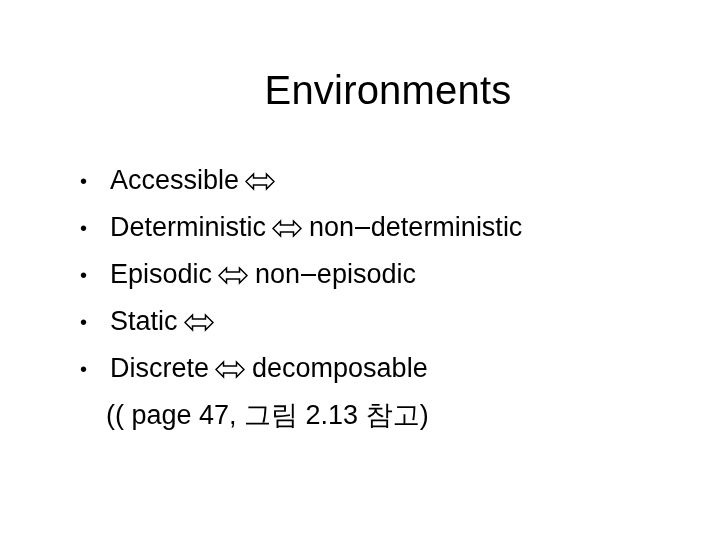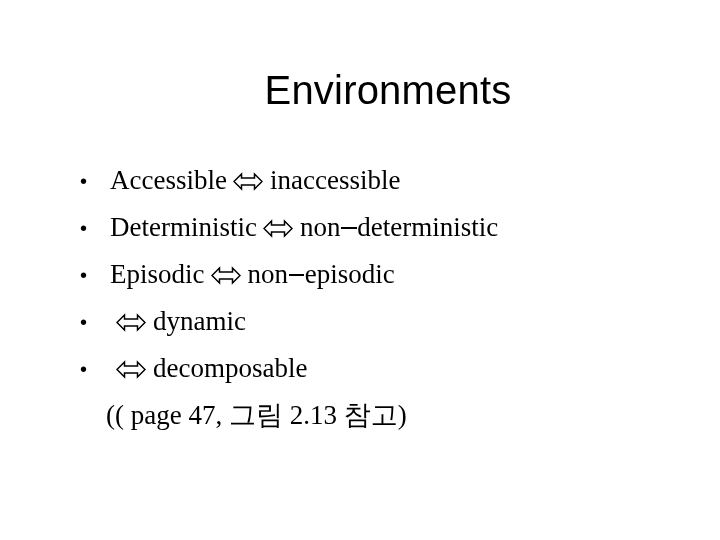--- a/index.html
+++ b/index.html
@@ -100,21 +100,20 @@
     flex: 0 0 auto;
   }
   .arrow-glyph svg {
     display: block;
     width: 30px;
     height: 19px;
   }
 
   .txt {
     display: inline-block;
-    font-family: Liberation Serif, serif;
   }
 
   
   .wdash {
     display: inline-block;
     width: 0.62em;
     position: relative;
   }
   .wdash::before {
     content: "";
@@ -136,21 +135,20 @@
 
     <div class="line">
       <span class="bullet-mark">•</span>
       <span class="line-text">
         <span class="txt">Accessible</span>
         <span class="arrow-glyph">
           <svg viewBox="0 0 60 38" xmlns="http://www.w3.org/2000/svg">
             <path d="M2 19 L17 4 L17 12 L43 12 L43 4 L58 19 L43 34 L43 26 L17 26 L17 34 Z" fill="#ffffff" stroke="#000000" stroke-width="3" stroke-linejoin="miter"></path>
           </svg>
         </span>
-        <span class="txt">inaccessible</span>
       </span>
     </div>
 
     <div class="line">
       <span class="bullet-mark">•</span>
       <span class="line-text">
         <span class="txt">Deterministic</span>
         <span class="arrow-glyph">
           <svg viewBox="0 0 60 38" xmlns="http://www.w3.org/2000/svg">
             <path d="M2 19 L17 4 L17 12 L43 12 L43 4 L58 19 L43 34 L43 26 L17 26 L17 34 Z" fill="#ffffff" stroke="#000000" stroke-width="3" stroke-linejoin="miter"></path>
@@ -174,32 +172,33 @@
         <span class="txt">non</span>
           <span class="wdash"></span>
           <span class="txt">episodic</span>
       </span>
     </div>
 
 
     <div class="line">
       <span class="bullet-mark">•</span>
       <span class="line-text">
-        <span class="arrow-glyph">
-          <svg viewBox="0 0 60 38" xmlns="http://www.w3.org/2000/svg">
-            <path d="M2 19 L17 4 L17 12 L43 12 L43 4 L58 19 L43 34 L43 26 L17 26 L17 34 Z" fill="#ffffff" stroke="#000000" stroke-width="3" stroke-linejoin="miter"></path>
-          </svg>
-        </span>
-        <span class="txt">dynamic</span>
-      </span>
-    </div>
-
-    <div class="line">
-      <span class="bullet-mark">•</span>
-      <span class="line-text">
+        <span class="txt">Static</span>
+        <span class="arrow-glyph">
+          <svg viewBox="0 0 60 38" xmlns="http://www.w3.org/2000/svg">
+            <path d="M2 19 L17 4 L17 12 L43 12 L43 4 L58 19 L43 34 L43 26 L17 26 L17 34 Z" fill="#ffffff" stroke="#000000" stroke-width="3" stroke-linejoin="miter"></path>
+          </svg>
+        </span>
+      </span>
+    </div>
+
+    <div class="line">
+      <span class="bullet-mark">•</span>
+      <span class="line-text">
+        <span class="txt">Discrete</span>
         <span class="arrow-glyph">
           <svg viewBox="0 0 60 38" xmlns="http://www.w3.org/2000/svg">
             <path d="M2 19 L17 4 L17 12 L43 12 L43 4 L58 19 L43 34 L43 26 L17 26 L17 34 Z" fill="#ffffff" stroke="#000000" stroke-width="3" stroke-linejoin="miter"></path>
           </svg>
         </span>
         <span class="txt">decomposable</span>
       </span>
     </div>
 
     <div class="line sub sub-note">

